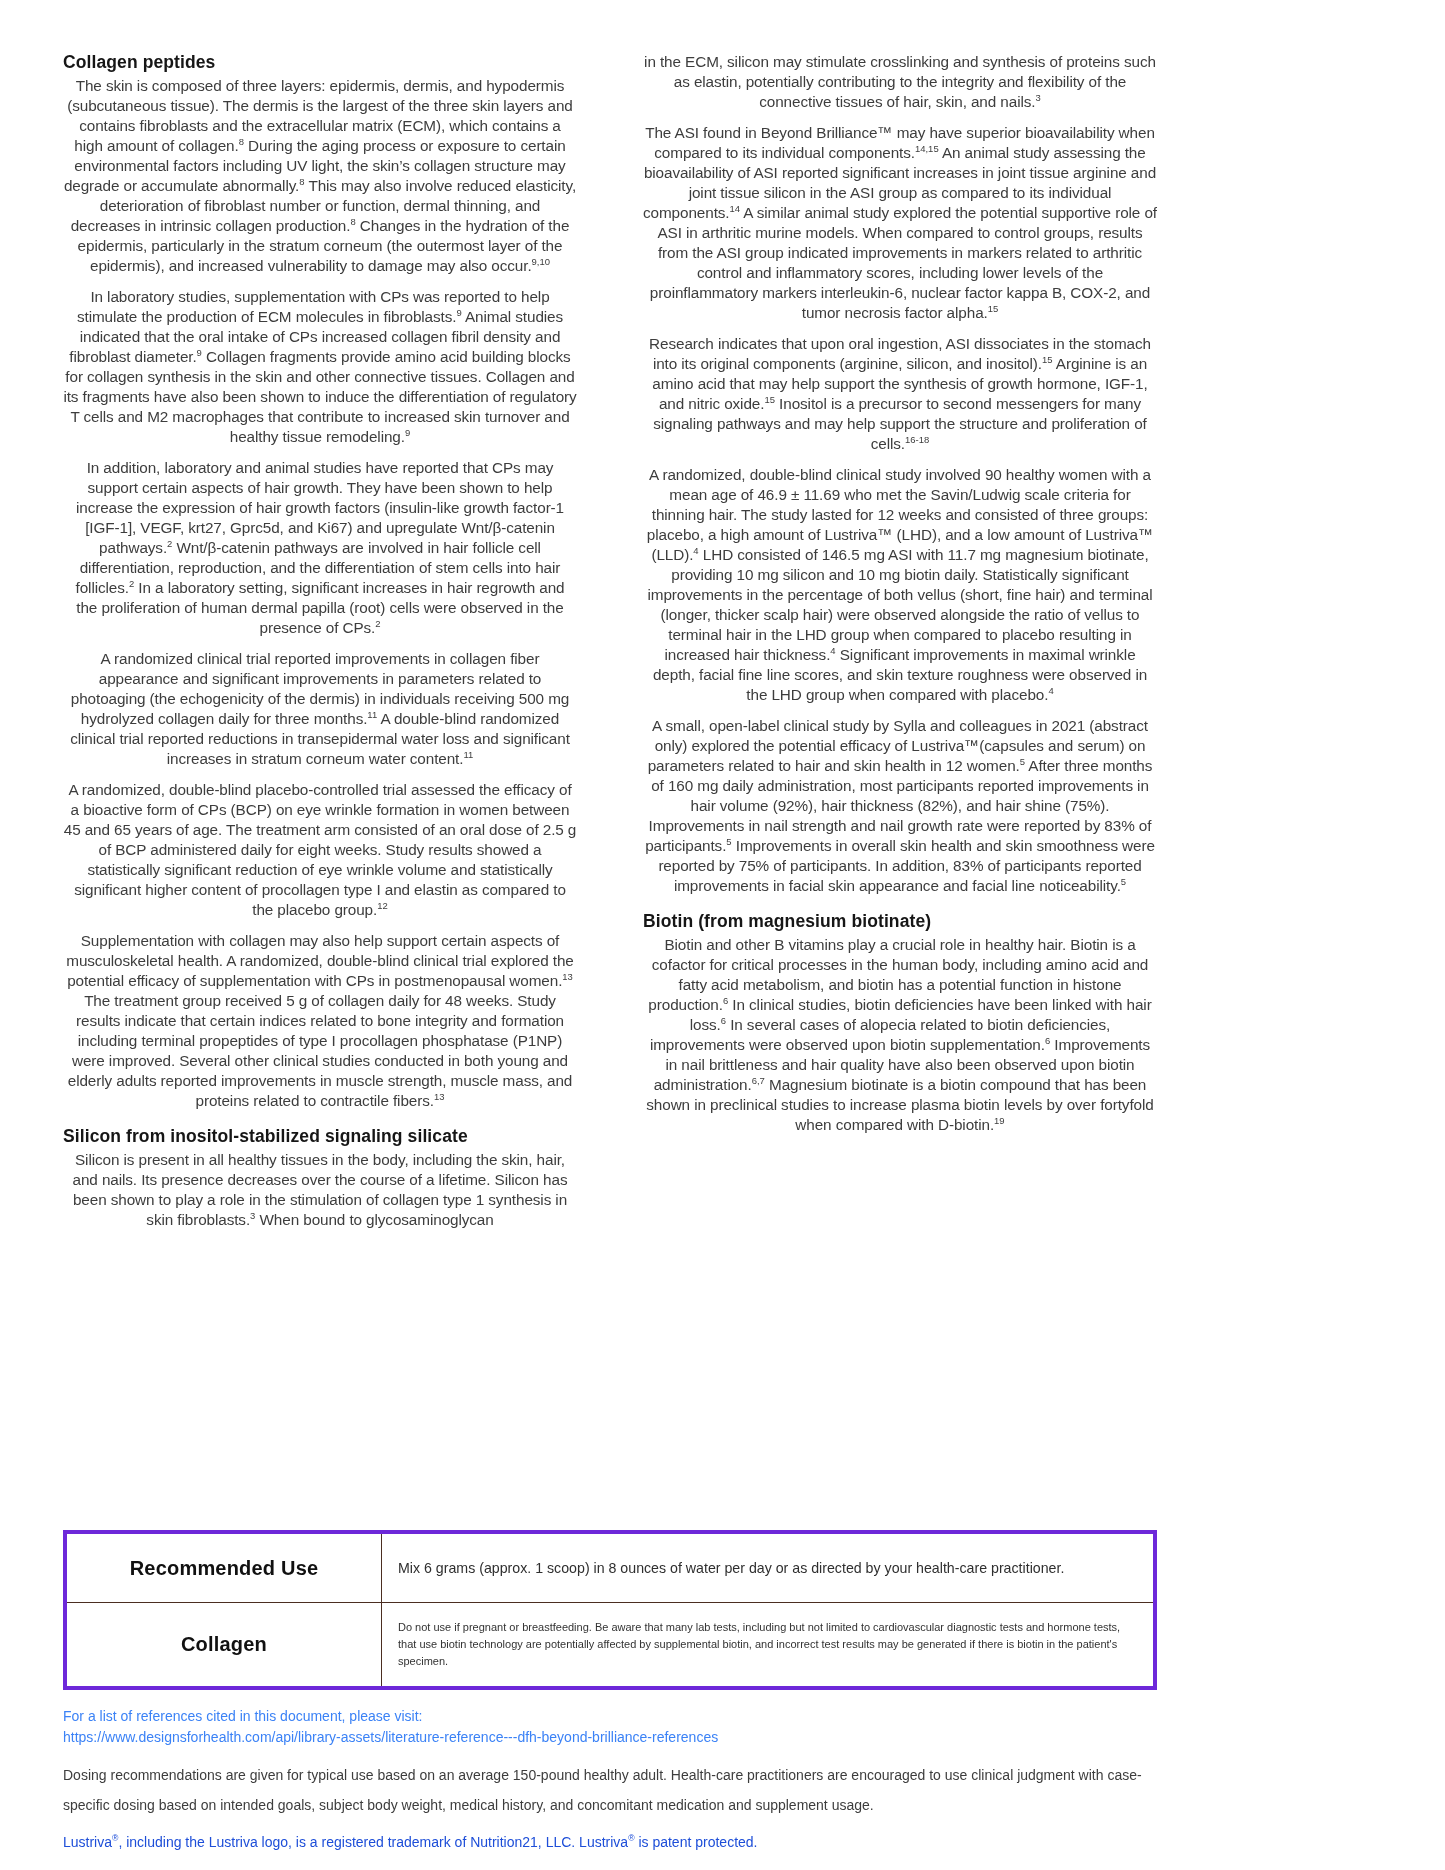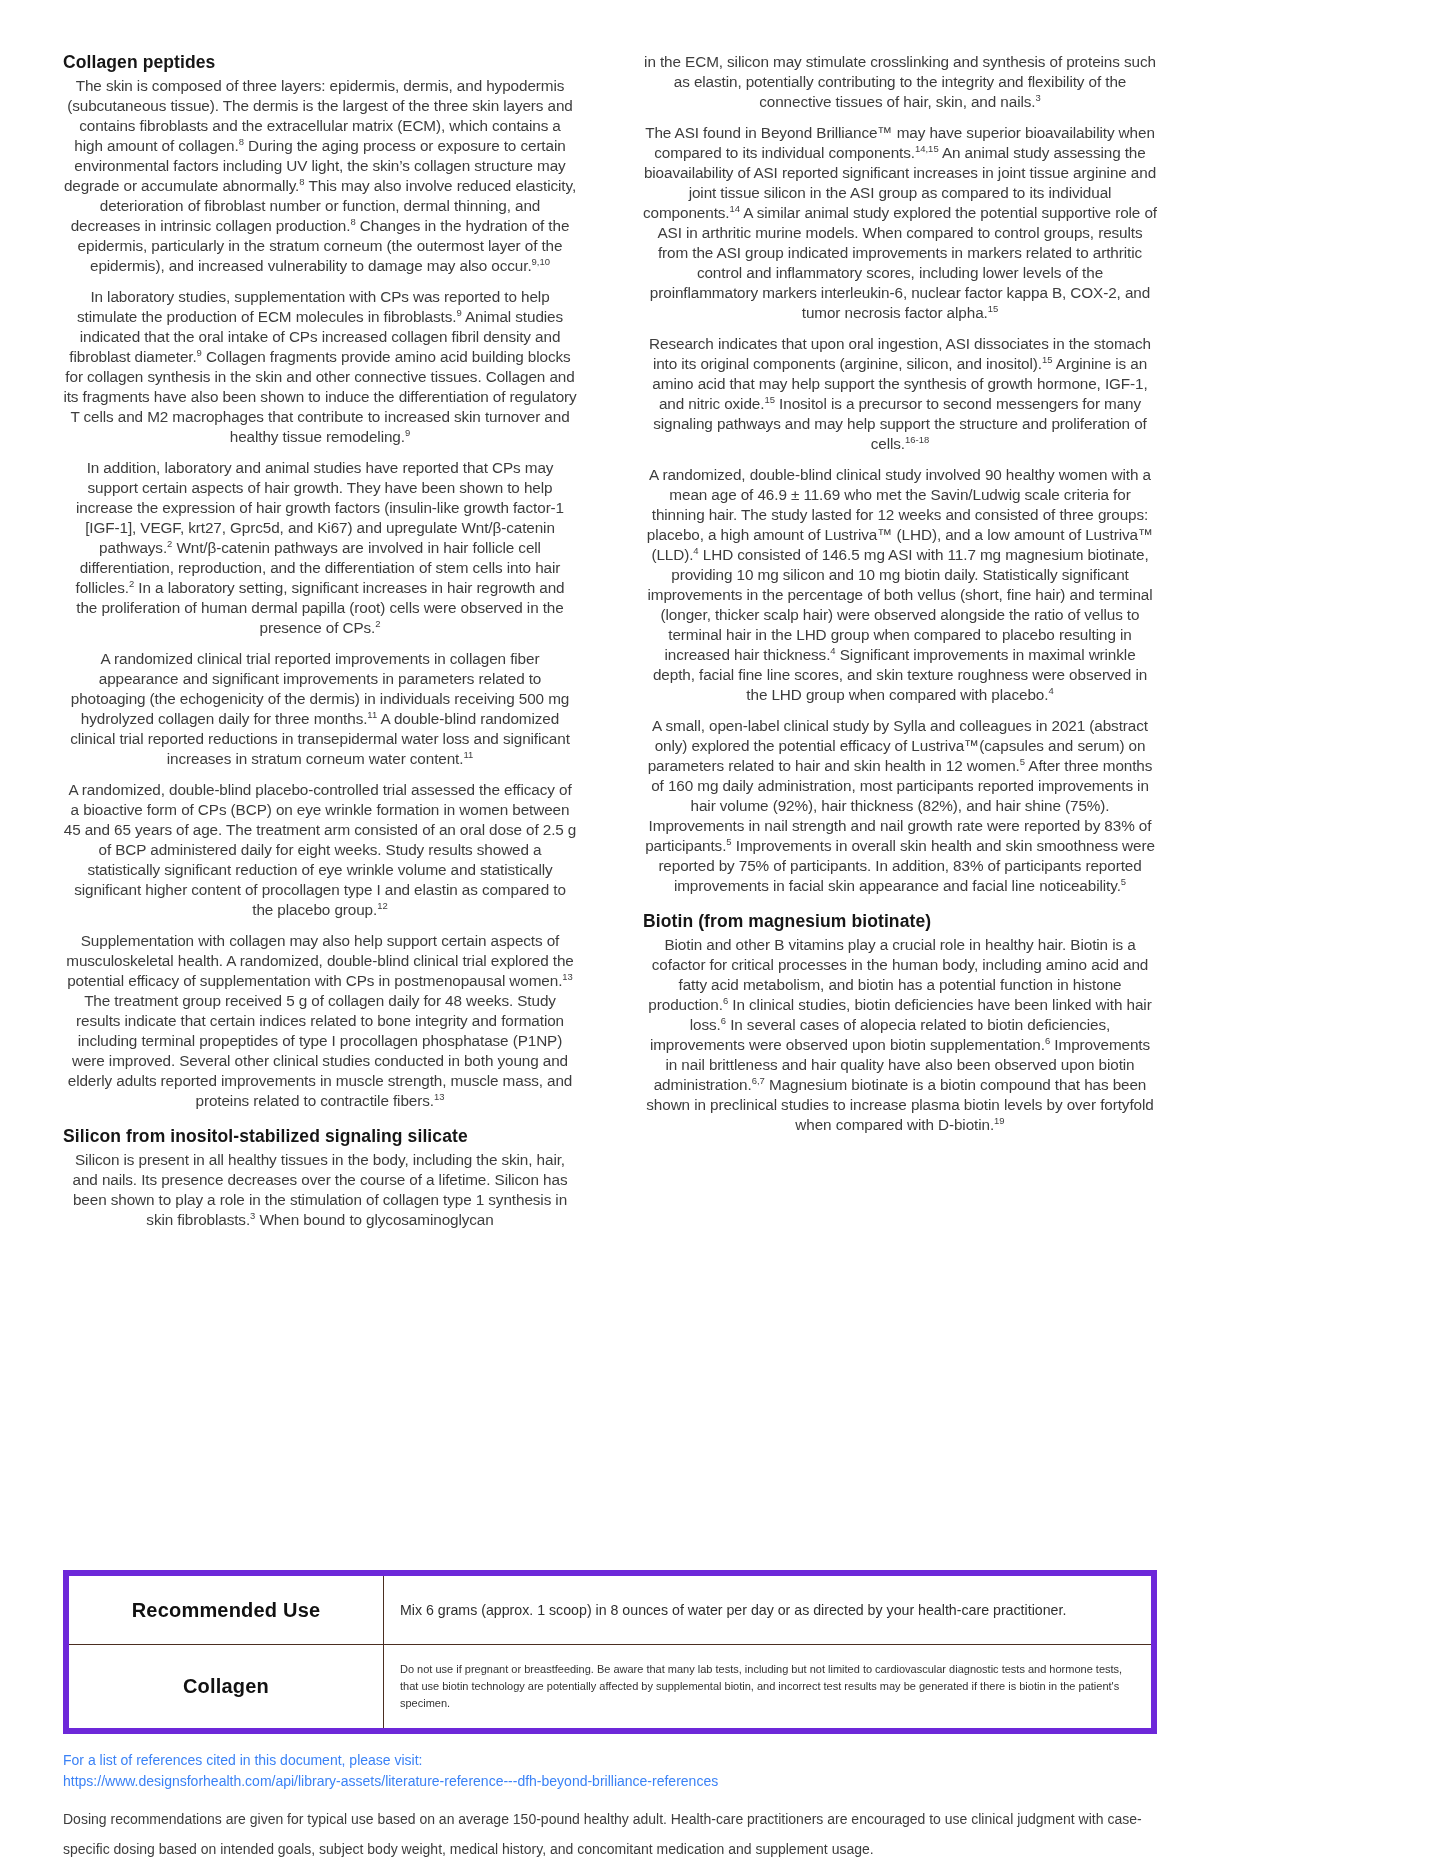--- a/index.html
+++ b/index.html
@@ -28,22 +28,21 @@
     margin:15px 0 3px 0;
     letter-spacing:0.1px;
   }
   .col h3:first-child{margin-top:0;}
   sup{font-size:0.62em;line-height:0;vertical-align:super;letter-spacing:0;}
 
   .bottom{position:absolute;left:63px;top:1530px;width:1094px;}
   table.use-table{
     width:100%;
     border-collapse:collapse;
-    border:6px solid #6d28d9;
-    margin-top:40px;
+    border:4px solid #6d28d9;
   }
   table.use-table td{
     border:1.5px solid #4b2e21;
     vertical-align:middle;
   }
   td.lbl{
     width:312px;
     text-align:center;
     font-weight:bold;
     font-size:20px;

